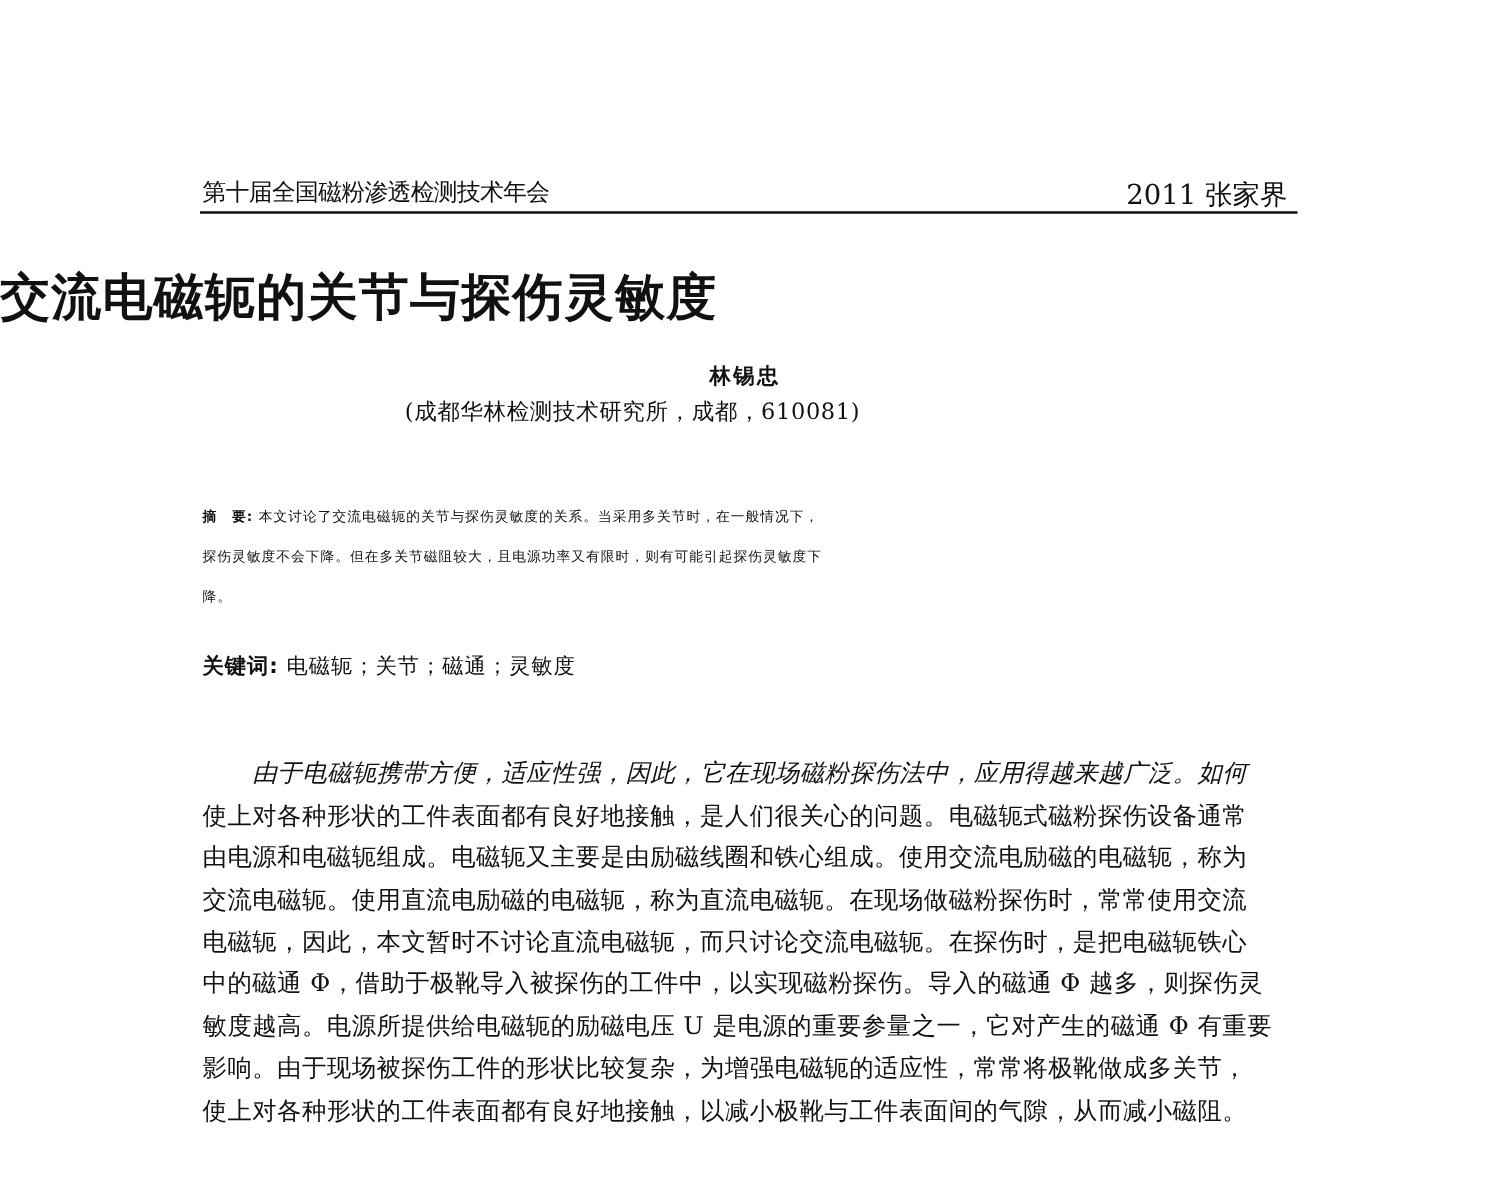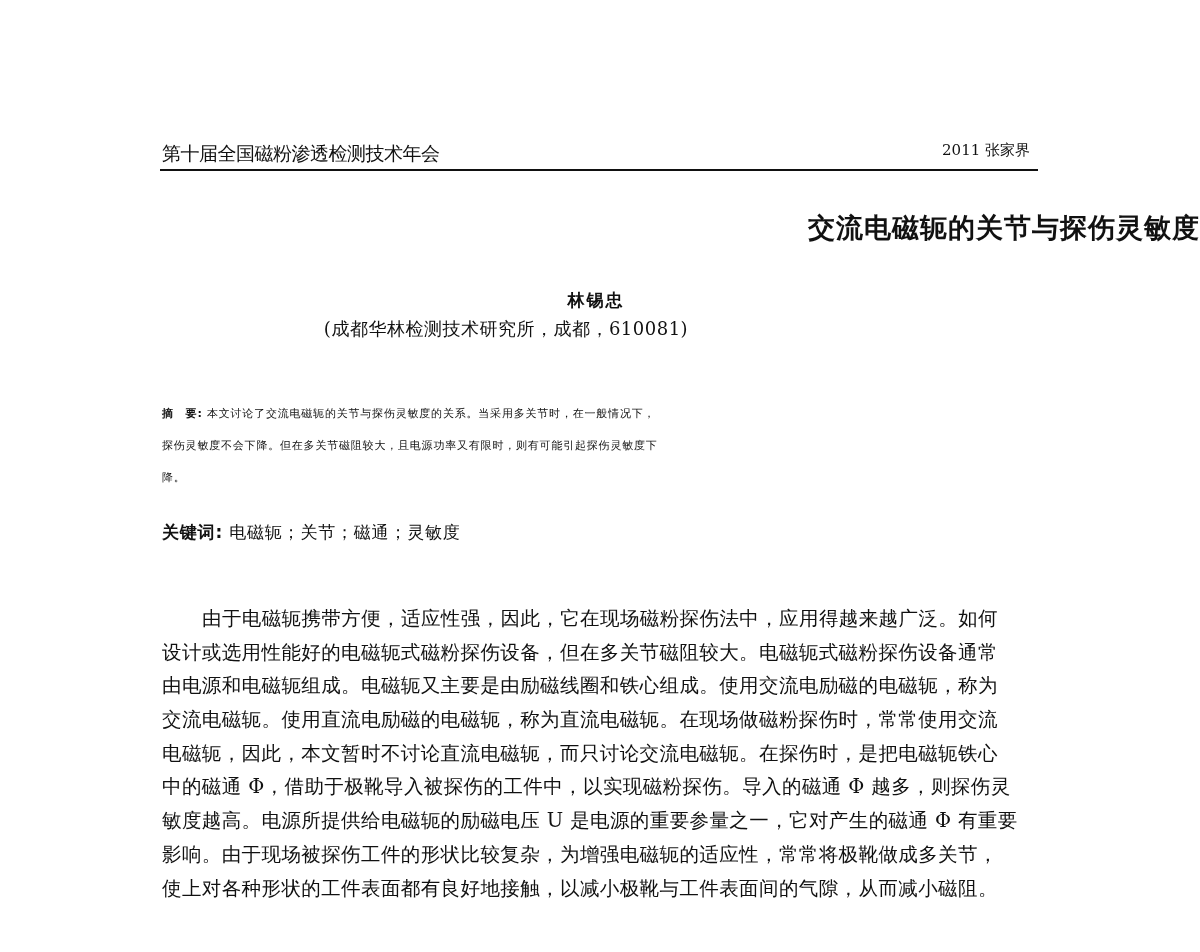--- a/index.html
+++ b/index.html
@@ -34,40 +34,40 @@
       top: 0;
       font-size: 19px;
       letter-spacing: -0.5px;
       white-space: nowrap;
       text-align: center;
     }
     .running-header .right {
       position: absolute;
       right: 8px;
       top: 0;
-      font-size: 15px;
+      font-size: 22px;
       white-space: nowrap;
     }
     .header-rule {
       position: absolute;
       left: 160px;
       top: 169px;
       width: 878px;
       height: 2px;
       background: #111111;
     }
     .title {
       position: absolute;
       left: 0;
       top: 210px;
       width: 1200px;
-      text-align: right;
+      text-align: left;
       font-family: "DejaVu Sans", "Liberation Sans", sans-serif;
       font-weight: bold;
-      font-size: 27px;
+      font-size: 40px;
       letter-spacing: 1px;
       white-space: nowrap;
     }
     .author {
       position: absolute;
       left: 0;
       top: 289px;
       width: 1192px;
       text-align: center;
       font-weight: bold;
@@ -120,20 +120,21 @@
       line-height: 33.7px;
     }
     .body-text .line {
       display: block;
       white-space: nowrap;
       height: 33.7px;
       letter-spacing: 0.4px;
     }
     .body-text .line.indent {
       padding-left: 40px;
+      font-style: italic;
     }
   </style>
 </head>
 <body>
 
 <div class="page">
 
   <div class="running-header">
     <span class="left">第十届全国磁粉渗透检测技术年会</span>
     <span class="right">2011 张家界</span>
@@ -150,21 +151,21 @@
     <span class="line">降。</span>
   </div>
 
   <div class="keywords">
     <span class="label-bold">关键词:</span>
     <span>电磁轭；关节；磁通；灵敏度</span>
   </div>
 
   <div class="body-text">
     <span class="line indent">由于电磁轭携带方便，适应性强，因此，它在现场磁粉探伤法中，应用得越来越广泛。如何</span>
-    <span class="line">设计或选用性能好的电磁轭式磁粉探伤设备，但在多关节磁阻较大。电磁轭式磁粉探伤设备通常</span>
+    <span class="line">使上对各种形状的工件表面都有良好地接触，是人们很关心的问题。电磁轭式磁粉探伤设备通常</span>
     <span class="line">由电源和电磁轭组成。电磁轭又主要是由励磁线圈和铁心组成。使用交流电励磁的电磁轭，称为</span>
     <span class="line">交流电磁轭。使用直流电励磁的电磁轭，称为直流电磁轭。在现场做磁粉探伤时，常常使用交流</span>
     <span class="line">电磁轭，因此，本文暂时不讨论直流电磁轭，而只讨论交流电磁轭。在探伤时，是把电磁轭铁心</span>
     <span class="line">中的磁通 Φ，借助于极靴导入被探伤的工件中，以实现磁粉探伤。导入的磁通 Φ 越多，则探伤灵</span>
     <span class="line">敏度越高。电源所提供给电磁轭的励磁电压 U 是电源的重要参量之一，它对产生的磁通 Φ 有重要</span>
     <span class="line">影响。由于现场被探伤工件的形状比较复杂，为增强电磁轭的适应性，常常将极靴做成多关节，</span>
     <span class="line">使上对各种形状的工件表面都有良好地接触，以减小极靴与工件表面间的气隙，从而减小磁阻。</span>
   </div>
 
 </div>

